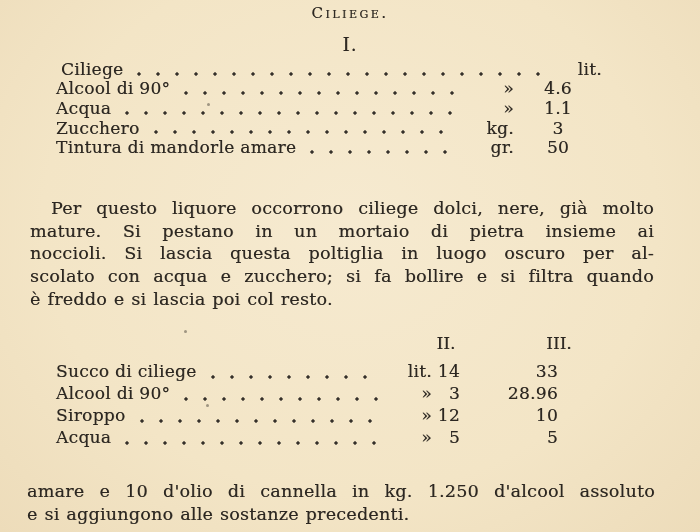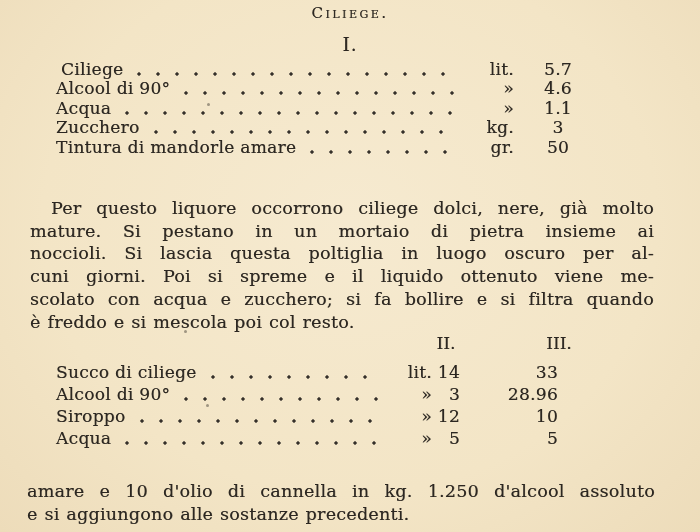--- a/index.html
+++ b/index.html
@@ -18,21 +18,21 @@
   }
   .numeral{
     position:absolute;top:34px;left:0;width:700px;text-align:center;
     font-size:18px;letter-spacing:1px;
   }
 
   
   .rtable{position:absolute;font-size:17px;letter-spacing:0.3px;}
   .table1{top:59px;left:56px;width:546px;}
   .table2{top:360px;left:56px;width:502px;}
-  .trow{display:flex;align-items:flex-end;height:19.6px;}
+  .trow{display:flex;align-items:center;height:19.6px;}
   .table2 .trow{height:22px;}
   .table1 .trow:first-child{padding-left:5px;}
   .lbl{white-space:pre;}
   .leader{flex:1;align-self:stretch;position:relative;margin:0 8px 0 12px;}
   .leader::after{
     content:"";position:absolute;left:2px;right:2px;bottom:3px;height:4px;
     background-image:radial-gradient(circle at 2px 2px, #35302a 1.4px, rgba(0,0,0,0) 1.9px);
     background-size:19px 4px;background-repeat:repeat-x;
   }
   .table1 .unit{width:48px;text-align:right;white-space:pre;}
@@ -59,21 +59,20 @@
 <body>
 
 <div class="title ink">Ciliege.</div>
 <div class="numeral ink">I.</div>
 
 <div class="rtable table1 ink">
   <div class="trow">
     <span class="lbl">Ciliege</span>
     <span class="leader"></span>
     <span class="unit">lit.</span>
-    <span class="val">5.7</span>
   </div>
   <div class="trow">
     <span class="lbl">Alcool di 90°</span>
     <span class="leader"></span>
     <span class="unit">»</span>
     <span class="val">4.6</span>
   </div>
   <div class="trow">
     <span class="lbl">Acqua</span>
     <span class="leader"></span>
@@ -91,23 +90,22 @@
     <span class="leader"></span>
     <span class="unit">gr.</span>
     <span class="val">50</span>
   </div>
 </div>
 
 <div class="para para1 ink">
   <div class="pline first">Per questo liquore occorrono ciliege dolci, nere, già molto</div>
   <div class="pline">mature. Si pestano in un mortaio di pietra insieme ai</div>
   <div class="pline">noccioli. Si lascia questa poltiglia in luogo oscuro per al-</div>
-  <div class="pline">cuni giorni. Poi si spreme e il liquido ottenuto viene me-</div>
   <div class="pline">scolato con acqua e zucchero; si fa bollire e si filtra quando</div>
-  <div class="pline last">è freddo e si mescola poi col resto.</div>
+  <div class="pline last">è freddo e si lascia poi col resto.</div>
 </div>
 
 <div class="t2head ink">
   <span class="h2">II.</span>
   <span class="h3">III.</span>
 </div>
 
 <div class="rtable table2 ink">
   <div class="trow">
     <span class="lbl">Succo di ciliege</span>

